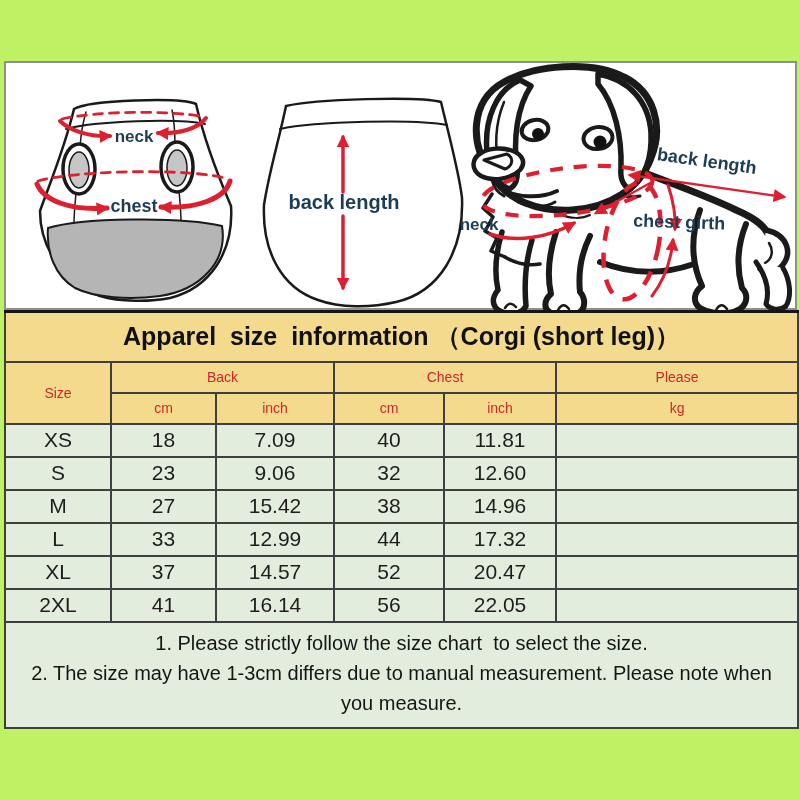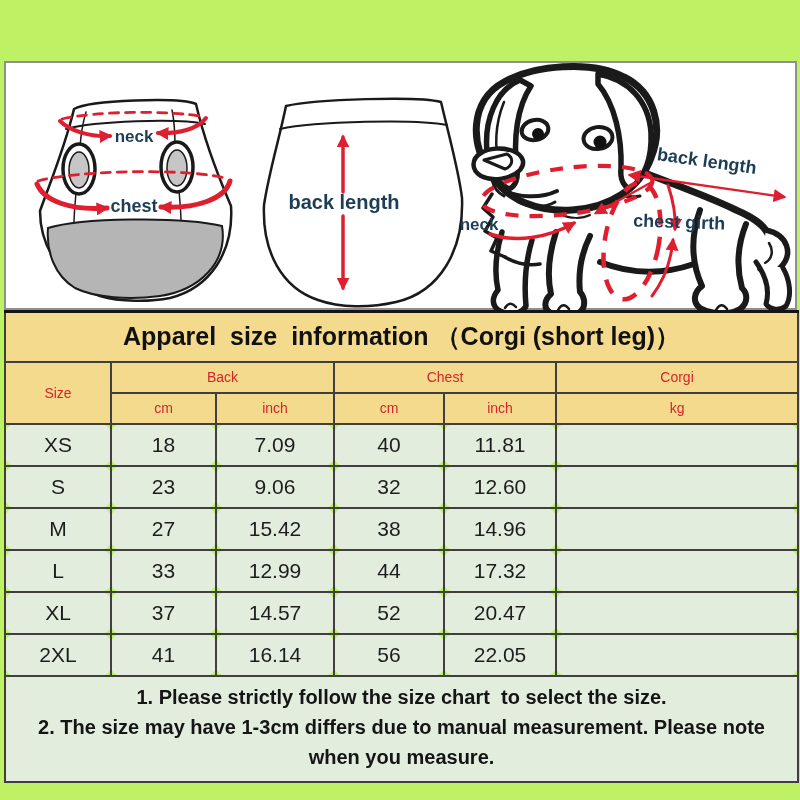--- a/index.html
+++ b/index.html
@@ -15,22 +15,22 @@
   #size-table{position:absolute;left:4px;top:310px;width:793px;border-collapse:collapse;
     table-layout:fixed;}
   #size-table td{border:2px solid #3f3f3f;text-align:center;vertical-align:middle;
     padding:0;box-sizing:border-box;}
   #size-table{border:2px solid #3f3f3f;border-top:3px solid #141414;}
   .c-yellow{background:#F4DA8C;margin-left:17px;}
   .c-green{background:#E2EDDE;}
   .title-cell{height:50px;font-size:25px;font-weight:bold;color:#111;white-space:pre;}
   .hdr{color:#D2262B;font-size:14px;font-weight:normal;height:31px;}
   .hdr-size{font-size:14px;}
-  .data-cell{height:42px;font-size:21px;color:#1d1d1d;border-radius:10px;}
-  .notes-cell{text-align:right;padding:5px 8px 9px 8px !important;font-weight:bold;}
+  .data-cell{height:33px;font-size:21px;color:#1d1d1d;}
+  .notes-cell{text-align:right;padding:5px 8px 9px 8px !important;}
   .note-line{font-size:20px;color:#151515;line-height:1.5;white-space:pre-wrap;}
 
   .navy-label{fill:#1C3D55;font-weight:bold;}
   .ink{stroke:#1a1a1a;fill:none;stroke-linecap:round;stroke-linejoin:round;}
   .inkf{stroke:#1a1a1a;fill:#ffffff;stroke-linecap:round;stroke-linejoin:round;}
   .red{stroke:#DD1F30;fill:none;stroke-linecap:round;}
 </style>
 </head>
 <body>
 
@@ -146,21 +146,21 @@
         <col style="width:242px">
     </colgroup>
     <tbody>
       <tr>
         <td colspan="6" class="c-yellow title-cell">Apparel  size  information （Corgi (short leg)）</td>
       </tr>
       <tr>
         <td rowspan="2" class="c-yellow hdr hdr-size">Size</td>
         <td colspan="2" class="c-yellow hdr">Back</td>
         <td colspan="2" class="c-yellow hdr">Chest</td>
-        <td class="c-yellow hdr">Corgi</td>
+        <td class="c-yellow hdr">Please</td>
       </tr>
       <tr>
         <td class="c-yellow hdr">cm</td>
         <td class="c-yellow hdr">inch</td>
         <td class="c-yellow hdr">cm</td>
         <td class="c-yellow hdr">inch</td>
         <td class="c-yellow hdr">kg</td>
       </tr>
       <tr>
         <td class="c-green data-cell">XS</td>

